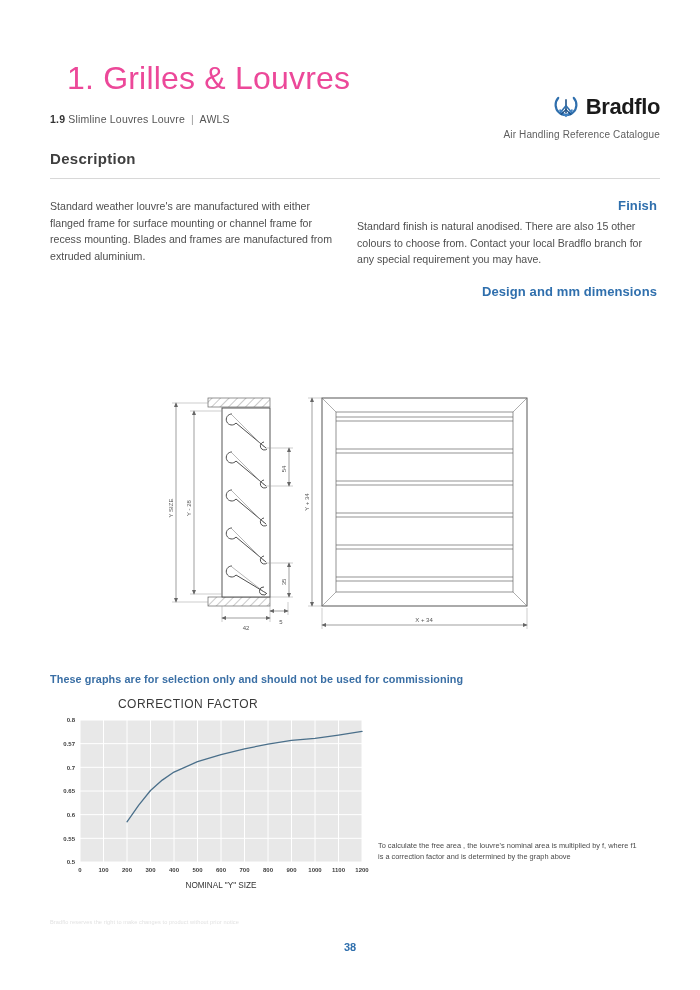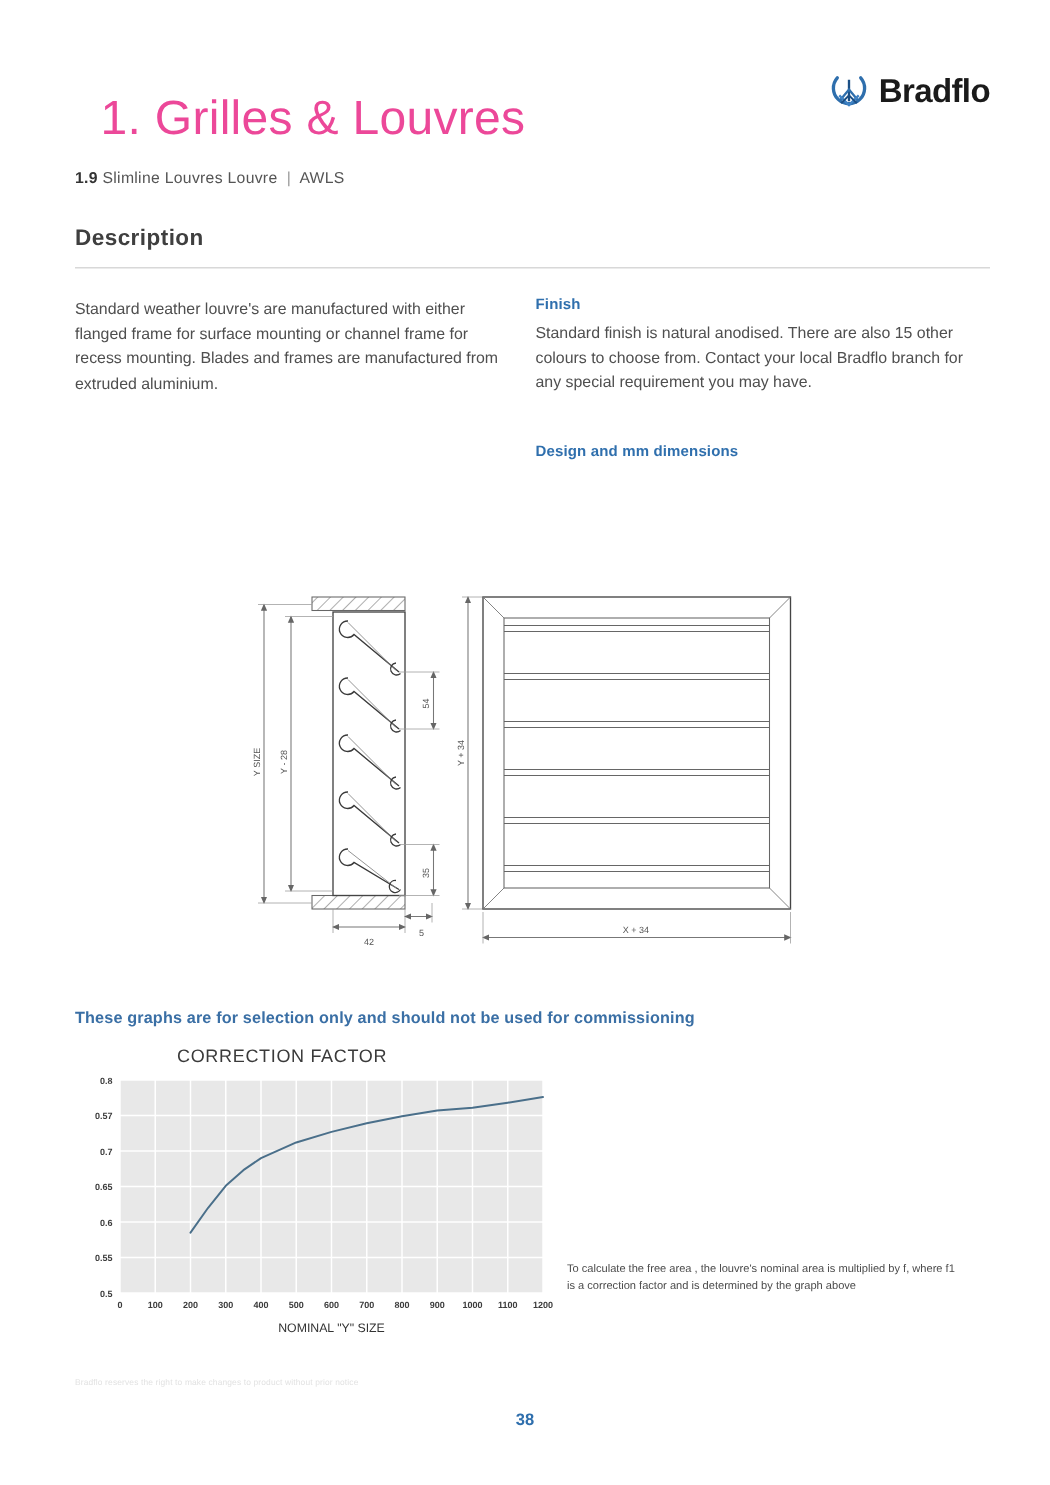--- a/index.html
+++ b/index.html
@@ -57,20 +57,21 @@
     right: 0;
     top: 4px;
     text-align: right;
     width: 300px;
   }
   .brandrow {
     display: flex;
     align-items: center;
     justify-content: flex-end;
     gap: 7px;
+    margin-top: 46px;
   }
   .brandmark {
     width: 26px;
     height: 26px;
     flex: 0 0 auto;
   }
   .brandname {
     font-size: 22px;
     font-weight: bold;
     color: #1a1a1a;
@@ -114,27 +115,28 @@
     top: 198px;
     width: 300px;
   }
   .body-p {
     font-size: 10.6px;
     line-height: 16.5px;
     color: #4f4f4f;
     margin: 0 0 14px 0;
   }
   .sub-head {
-    font-size: 10px;
+    font-size: 13px;
     font-weight: bold;
     color: #2f6fad;
     margin: 0 0 5px 0;
     letter-spacing: 0.1px;
-  }
-  .gap-block { margin-top: 32px; }
+    text-align: right;
+  }
+  .gap-block { margin-top: 16px; }
 
   
   .drawing {
     position: absolute;
     left: 160px;
     top: 390px;
     width: 400px;
     height: 255px;
   }
   .drawing svg { display: block; }
@@ -217,20 +219,21 @@
           <svg viewBox="0 0 40 40" width="26" height="26">
             <path d="M8 6 A 16 16 0 1 0 32 6" fill="none" stroke="#2f6fad" stroke-width="3.4" stroke-linecap="round"></path>
             <path d="M20 8 L20 30" stroke="#1c4f85" stroke-width="2.4"></path>
             <path d="M10 30 L20 18 L30 30" fill="none" stroke="#2f6fad" stroke-width="2.4"></path>
             <path d="M10 24 L20 34 L30 24" fill="none" stroke="#3f82c4" stroke-width="2.4"></path>
             <path d="M12 32 L20 24 L28 32" fill="none" stroke="#1c4f85" stroke-width="2"></path>
           </svg>
         </span>
         <span class="brandname">Bradflo</span>
       </div>
+      <div class="catalogue">Air Handling Reference Catalogue</div>
     </div>
   </div>
 
   <div class="sec-head">Description</div>
   <div class="rule"></div>
 
   <div class="col-left">
     <p class="body-p">Standard weather louvre's are manufactured with either flanged frame for surface mounting or channel frame for recess mounting. Blades and frames are manufactured from extruded aluminium.</p>
   </div>
 

